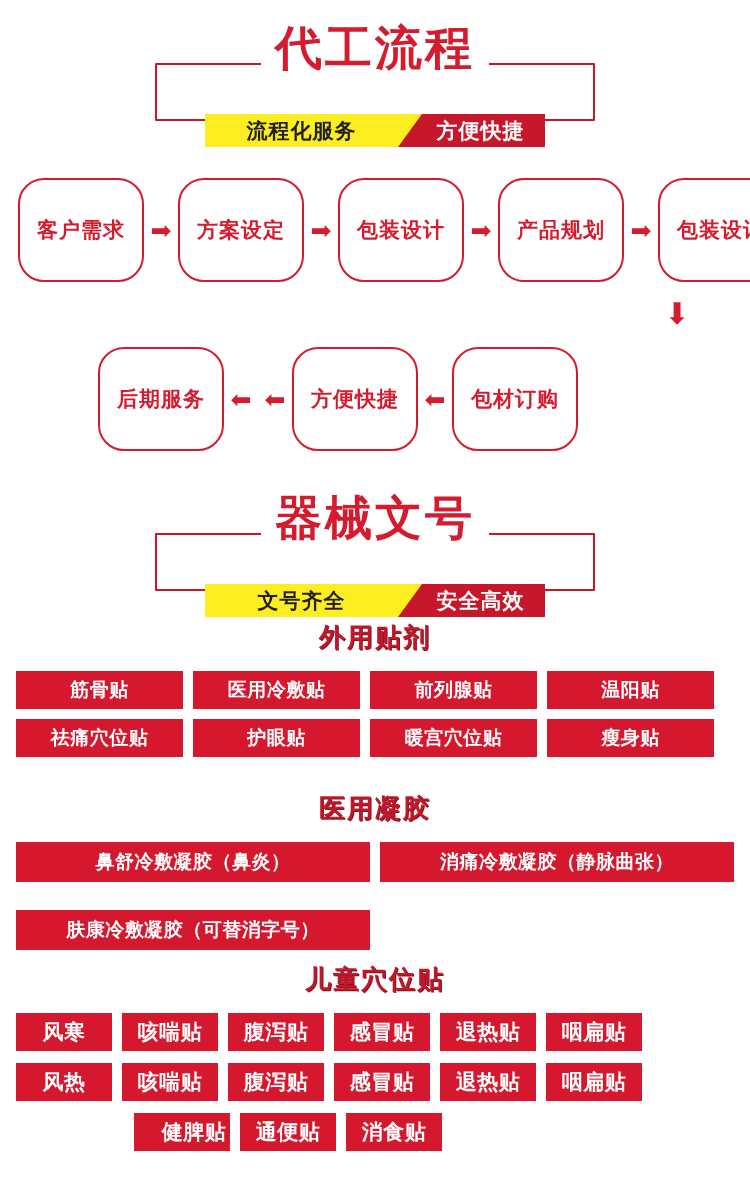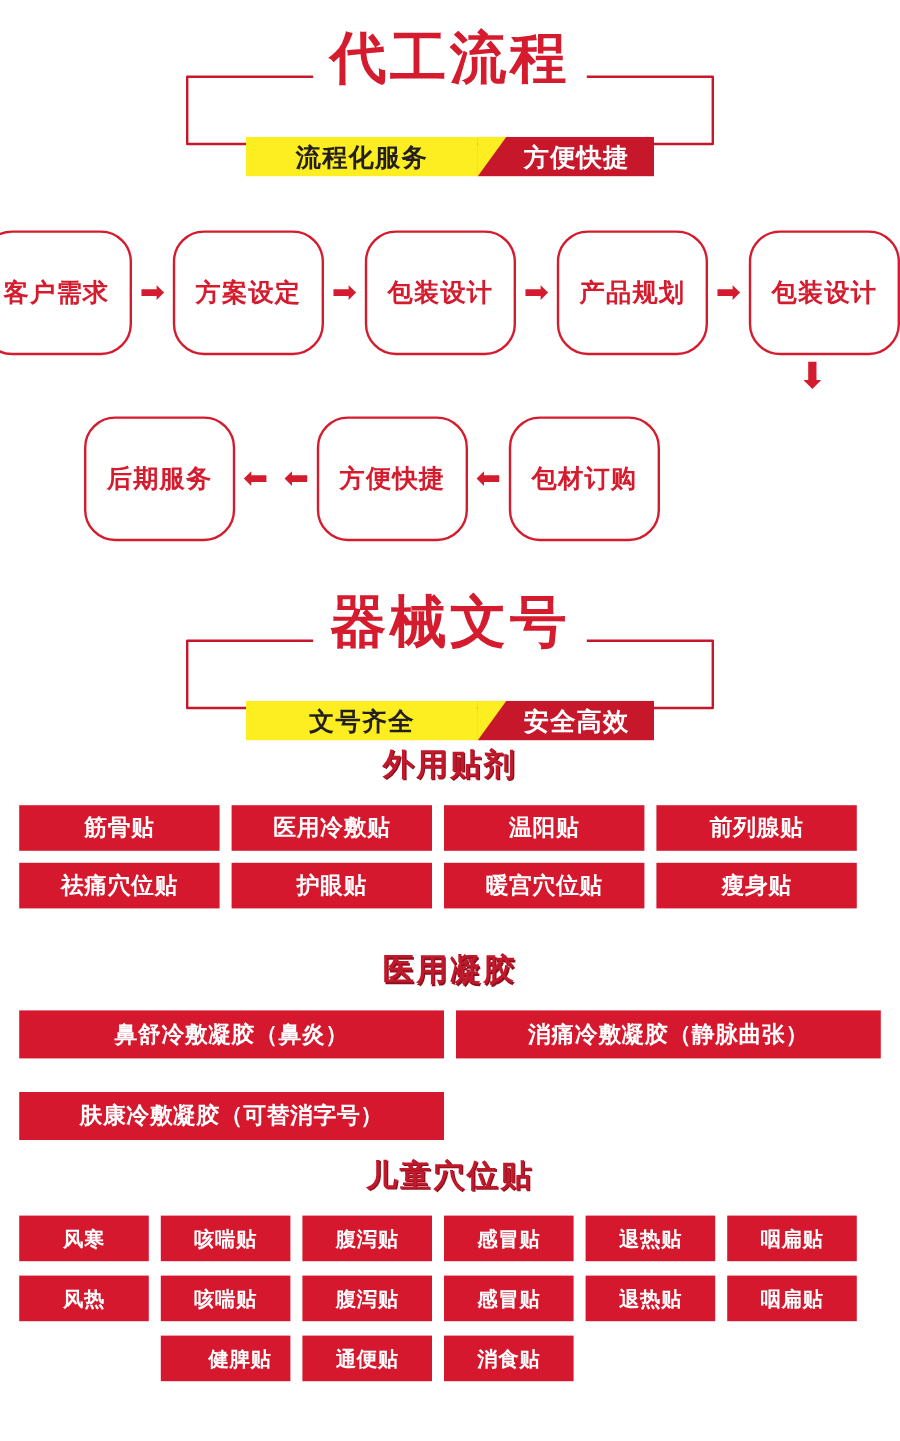--- a/index.html
+++ b/index.html
@@ -113,22 +113,22 @@
 
   
   .flow-row {
     position: absolute;
     left: 0;
     width: 750px;
     height: 104px;
     display: flex;
     align-items: center;
   }
-  #flow-row-1 { top: 192px; padding-left: 18px; justify-content: flex-end; }
-  #flow-row-2 { top: 347px; padding-left: 70px; }
+  #flow-row-1 { top: 178px; padding-left: 18px; }
+  #flow-row-2 { top: 347px; padding-left: 98px; }
 
   .flow-box {
     width: 126px;
     height: 104px;
     border: 2.5px solid #d41c2e;
     border-radius: 26px;
     display: flex;
     align-items: center;
     justify-content: center;
     background: #ffffff;
@@ -217,23 +217,23 @@
   #grid-gel { top: 842px; gap: 28px 10px; }
   #grid-gel .tag {
     width: 354px;
     height: 40px;
     font-size: 19px;
   }
 
   
   #grid-kids { top: 1013px; gap: 12px 10px; }
   #grid-kids .tag {
-    width: 108px;
+    width: 96px;
     height: 38px;
-    font-size: 17px;
+    font-size: 21px;
   }
   #grid-kids .tag.offset-start { margin-left: 118px; padding-left: 24px; }
 </style>
 </head>
 <body>
 
 <div class="page">
 
   <div class="banner" id="banner-flow">
     <div class="banner-frame"></div>
@@ -317,22 +317,22 @@
       <div class="bar-right">
         <span class="bar-right-text">安全高效</span>
       </div>
     </div>
   </div>
 
   <div class="section-title" id="title-patch">外用贴剂</div>
   <div class="tag-grid" id="grid-patch">
     <div class="tag">筋骨贴</div>
     <div class="tag">医用冷敷贴</div>
+    <div class="tag">前列腺贴</div>
     <div class="tag">温阳贴</div>
-    <div class="tag">前列腺贴</div>
     <div class="tag">祛痛穴位贴</div>
     <div class="tag">护眼贴</div>
     <div class="tag">暖宫穴位贴</div>
     <div class="tag">瘦身贴</div>
   </div>
 
   <div class="section-title" id="title-gel">医用凝胶</div>
   <div class="tag-grid" id="grid-gel">
     <div class="tag">鼻舒冷敷凝胶（鼻炎）</div>
     <div class="tag">消痛冷敷凝胶（静脉曲张）</div>

